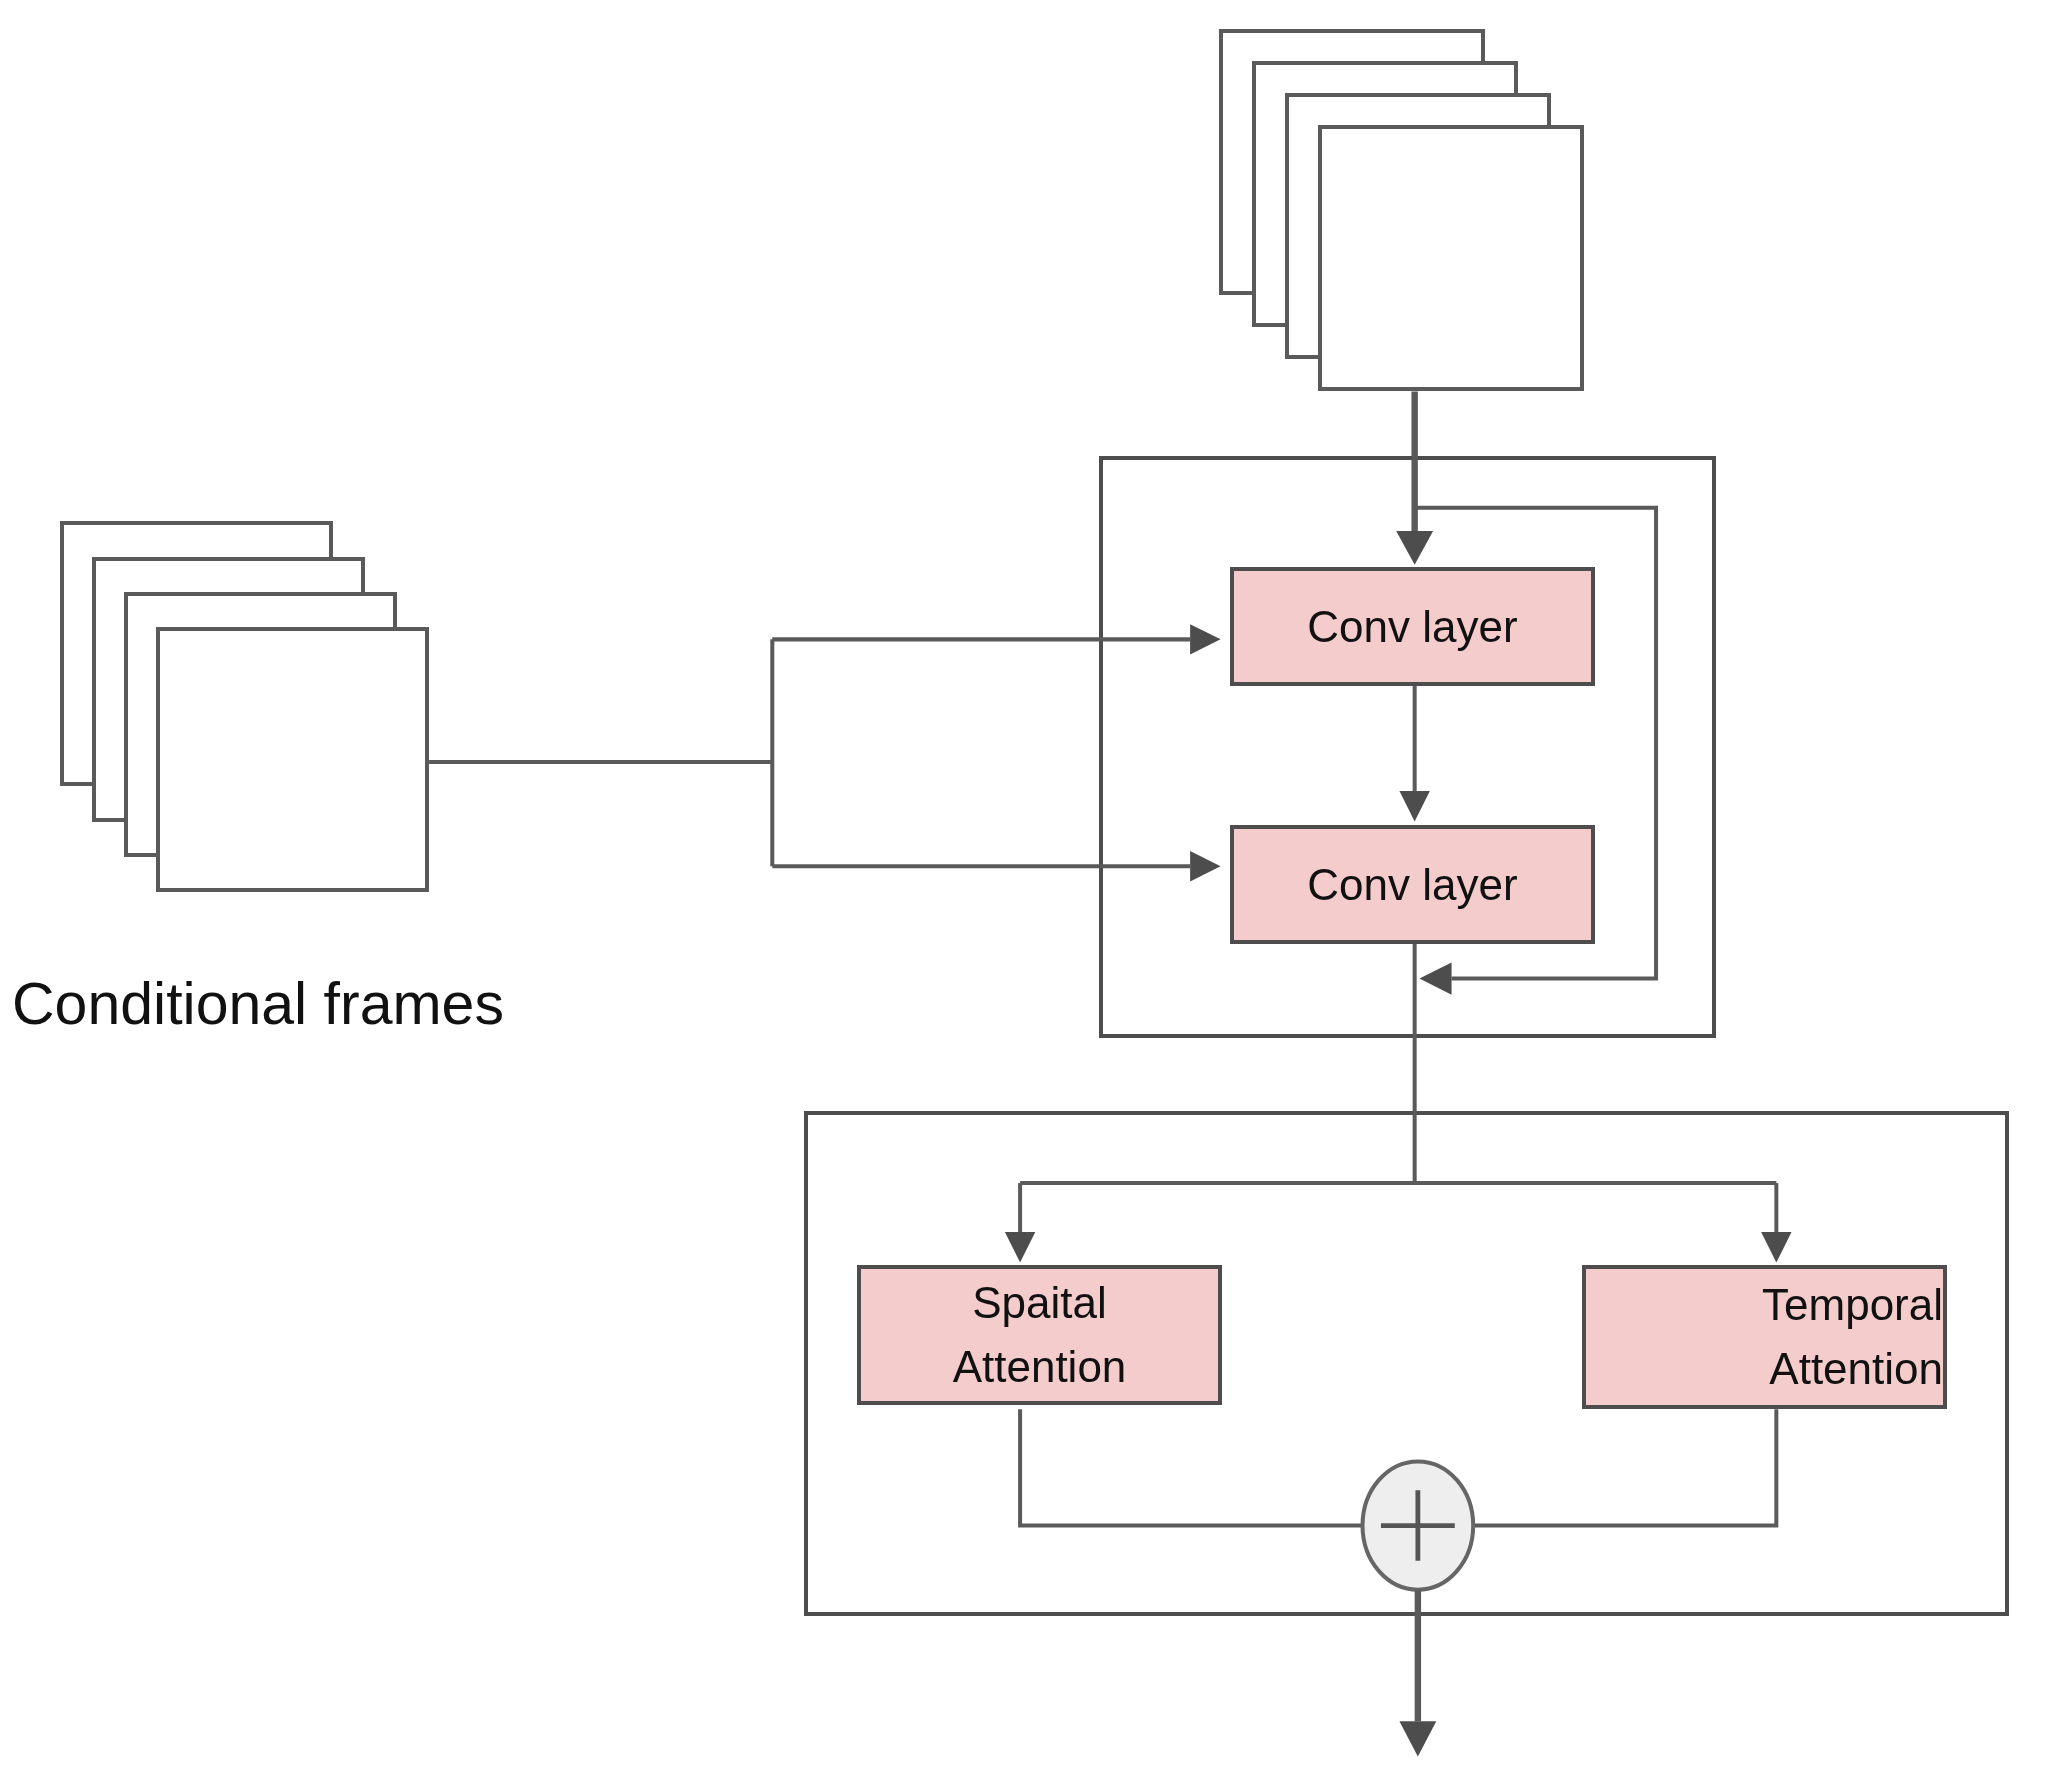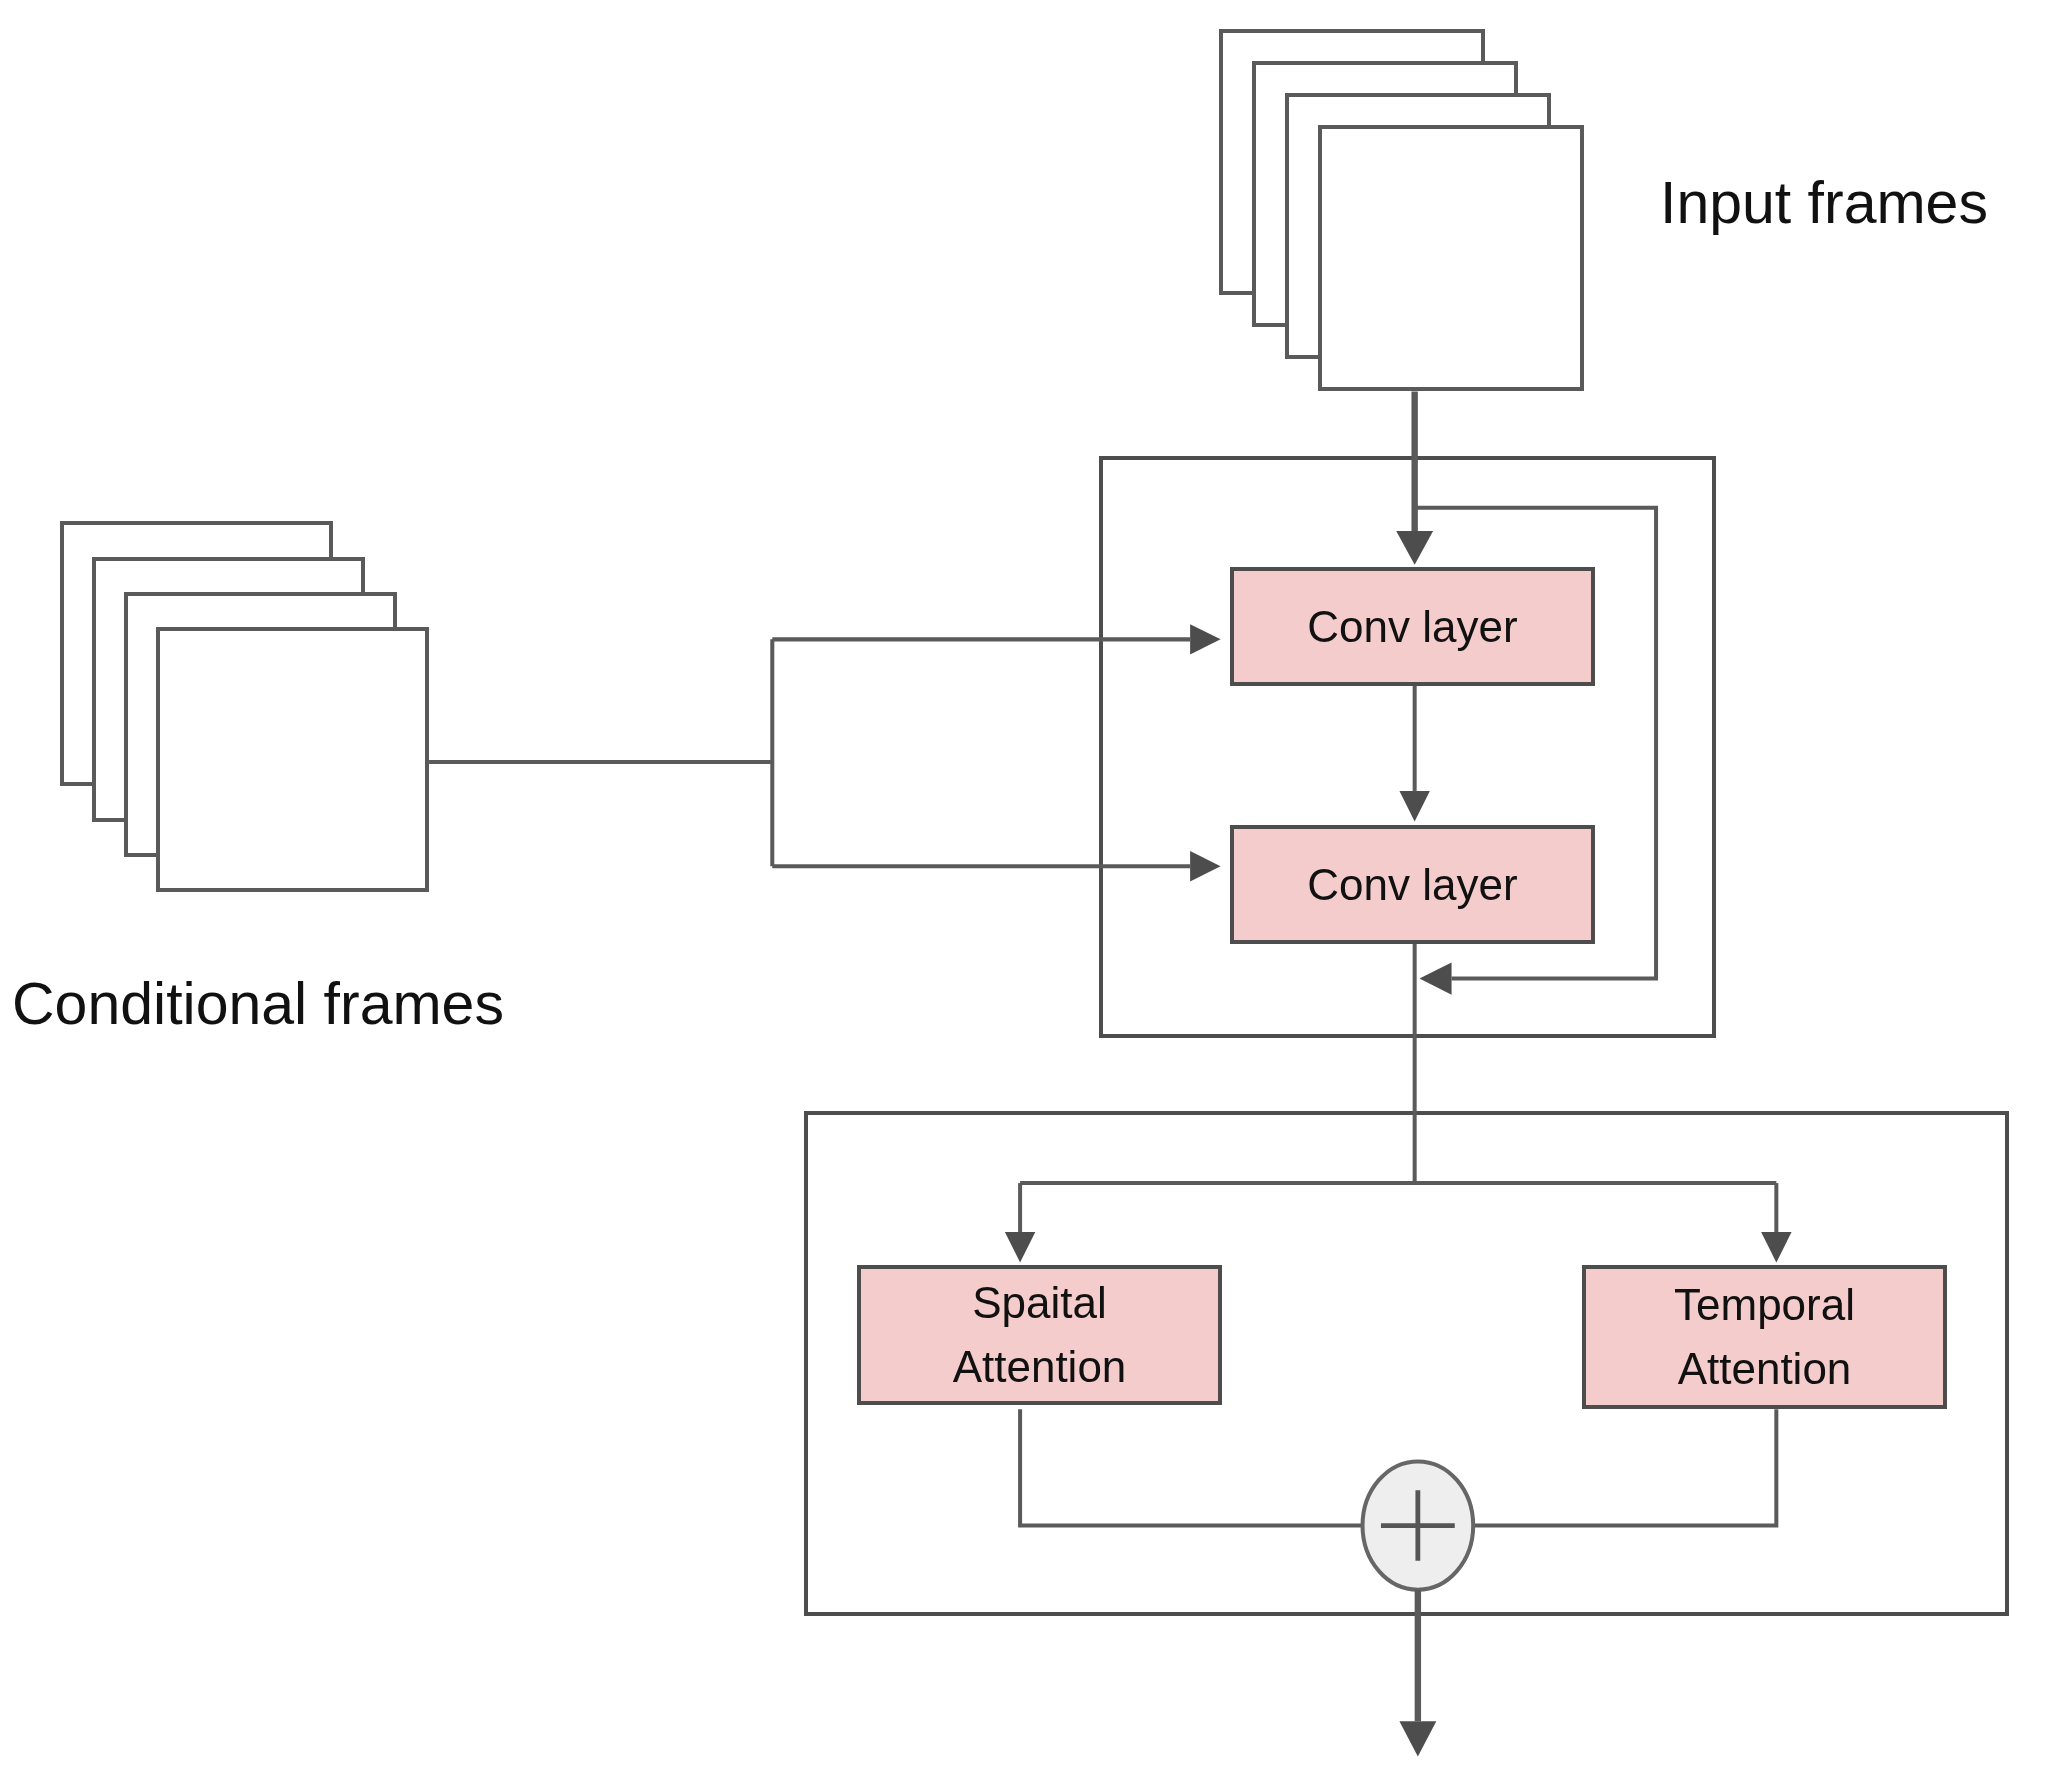--- a/index.html
+++ b/index.html
@@ -45,21 +45,20 @@
 <body>
 
 <div class="canvas">
 
   <div>
     <div class="frame-card" style="left:1219px;top:29px;width:266px;height:266px;"></div>
     <div class="frame-card" style="left:1252px;top:61px;width:266px;height:266px;"></div>
     <div class="frame-card" style="left:1285px;top:93px;width:266px;height:266px;"></div>
     <div class="frame-card" style="left:1318px;top:125px;width:266px;height:266px;"></div>
   </div>
-  <div class="big-label" style="left:1660px;top:170px;">Input frames</div>
 
   <div>
     <div class="frame-card" style="left:60px;top:521px;width:273px;height:265px;"></div>
     <div class="frame-card" style="left:92px;top:557px;width:273px;height:265px;"></div>
     <div class="frame-card" style="left:124px;top:592px;width:273px;height:265px;"></div>
     <div class="frame-card" style="left:156px;top:627px;width:273px;height:265px;"></div>
   </div>
   <div class="big-label" style="left:12px;top:971px;">Conditional frames</div>
 
   <div class="container-box" style="left:1099px;top:456px;width:617px;height:582px;"></div>
@@ -104,19 +103,19 @@
     <span>Conv layer</span>
   </div>
   <div class="node" style="left:1230px;top:825px;width:365px;height:119px;">
     <span>Conv layer</span>
   </div>
 
   <div class="node" style="left:857px;top:1265px;width:365px;height:140px;">
     <span>Spaital</span>
     <span>Attention</span>
   </div>
-  <div class="node" style="left:1582px;top:1265px;width:365px;height:144px;">
+  <div class="node" style="left:1582px;top:1265px;width:365px;height:144px;align-items:flex-end;">
     <span>Temporal</span>
     <span>Attention</span>
   </div>
 
 </div>
 
 
 </body></html>

